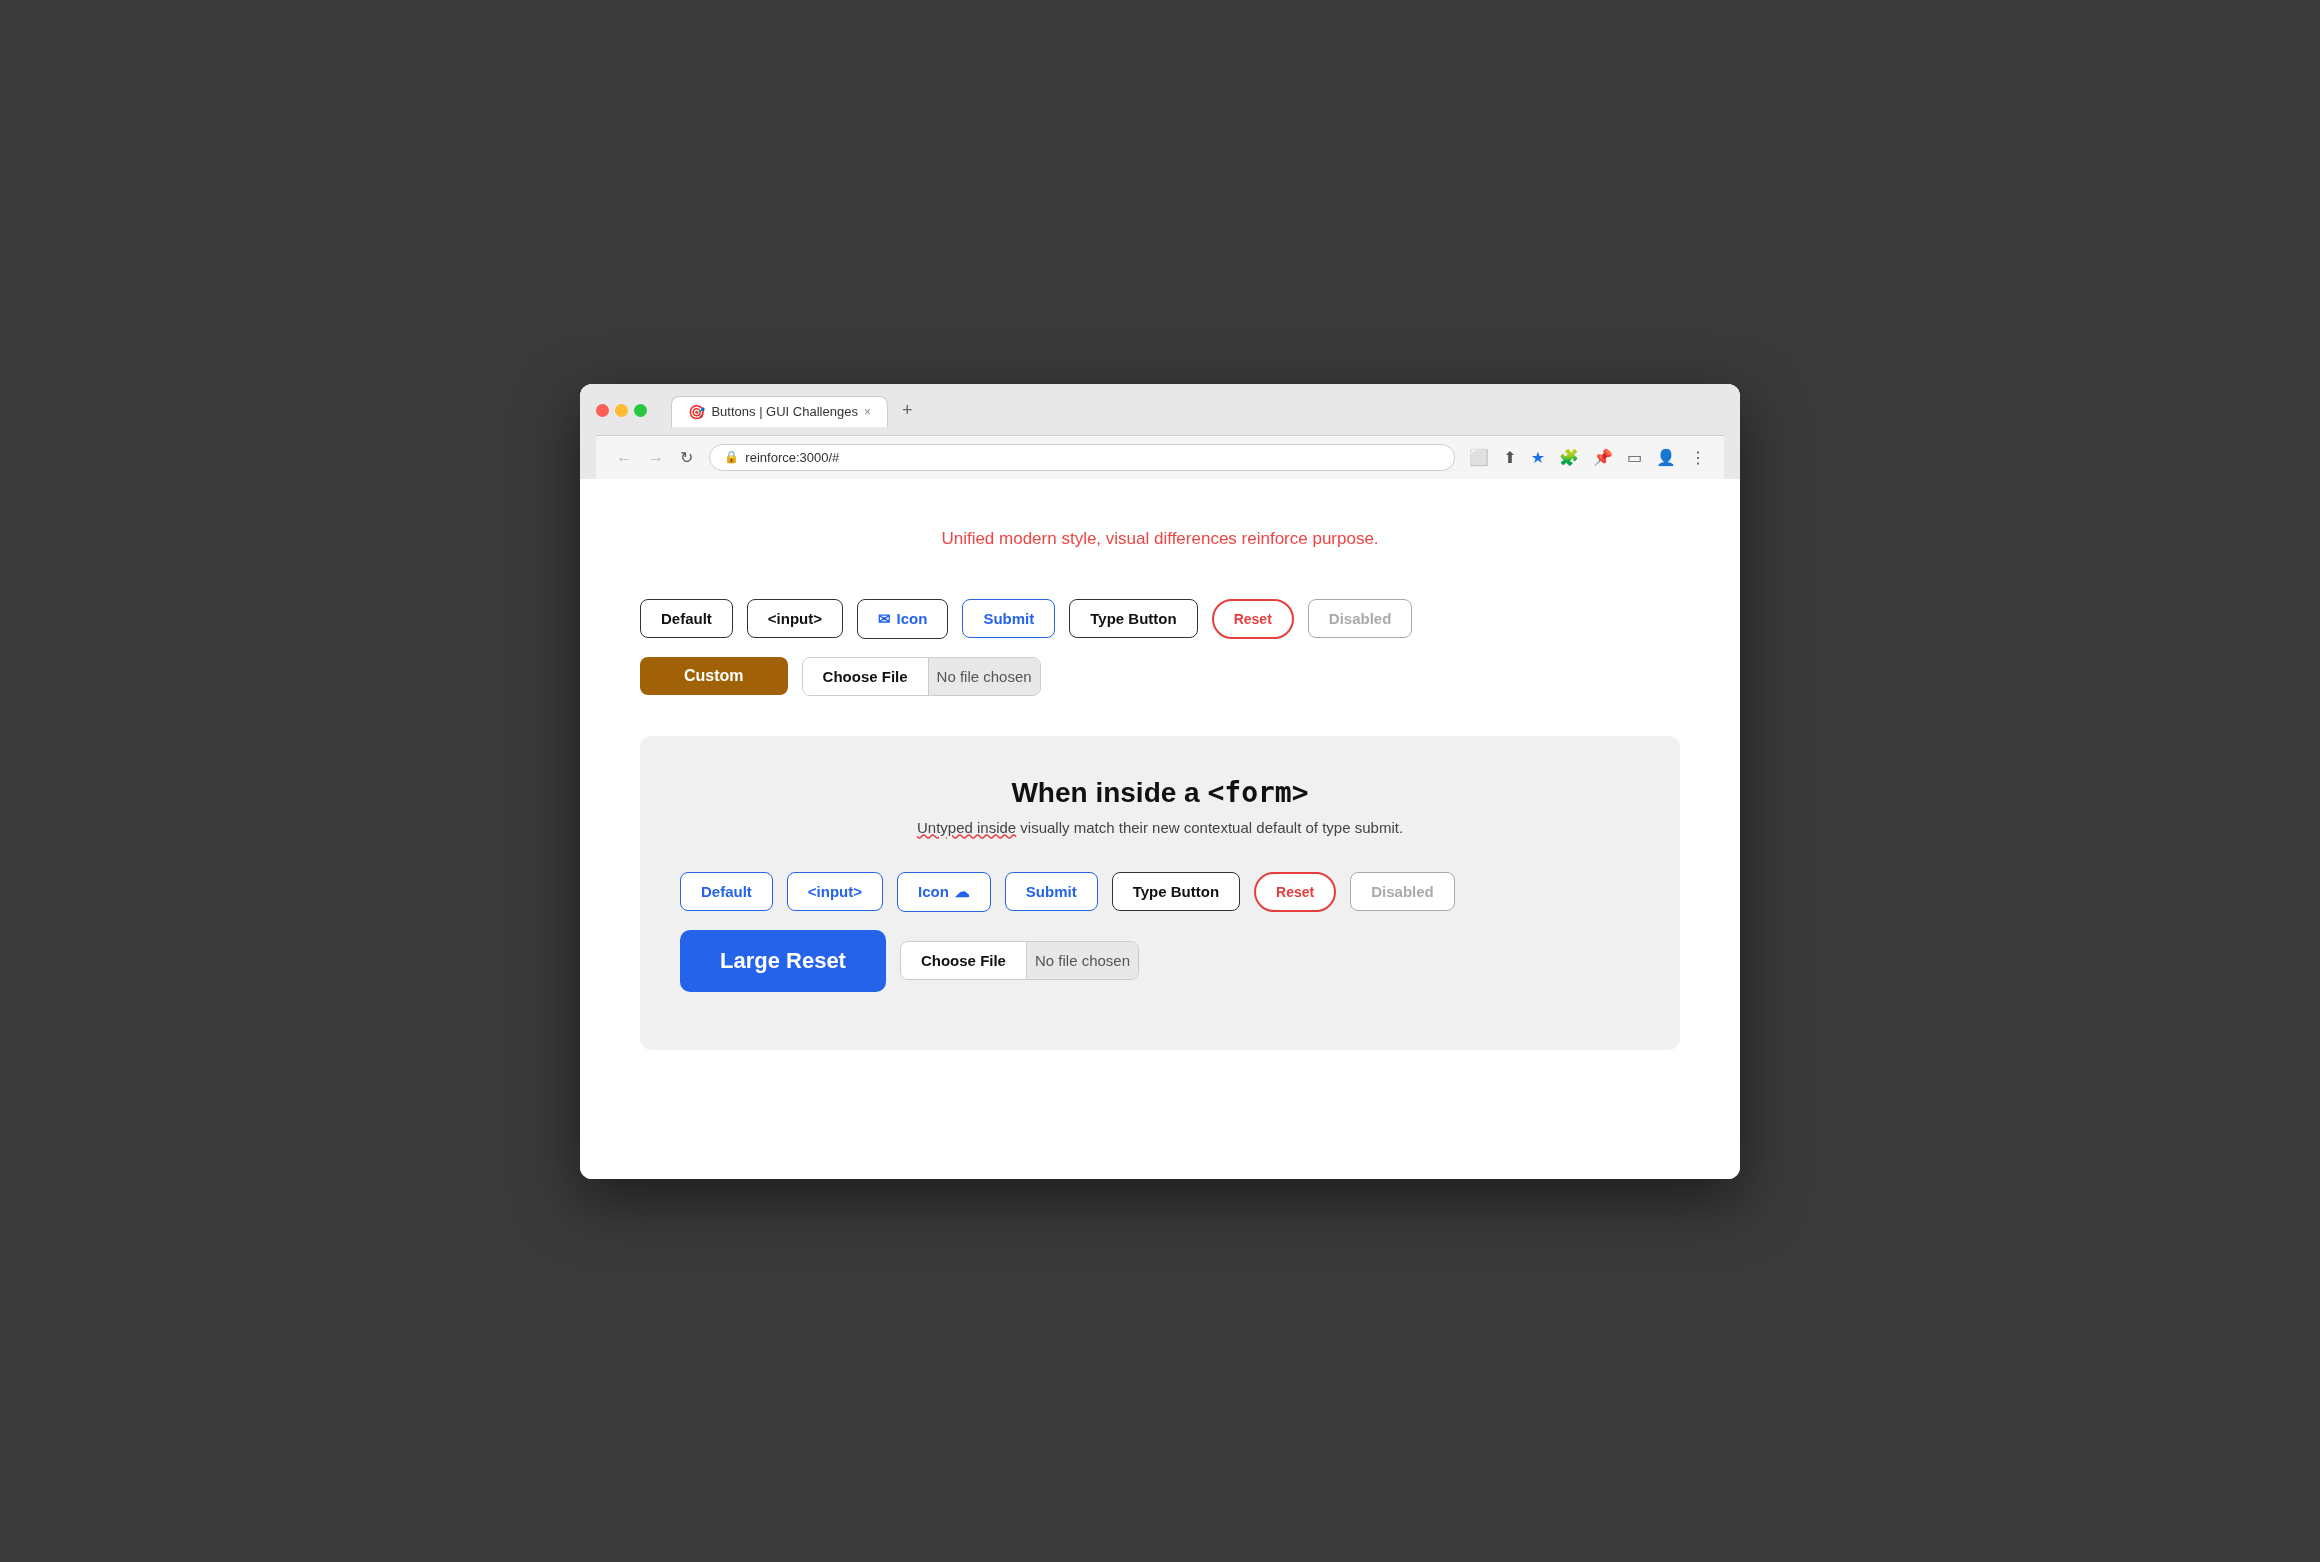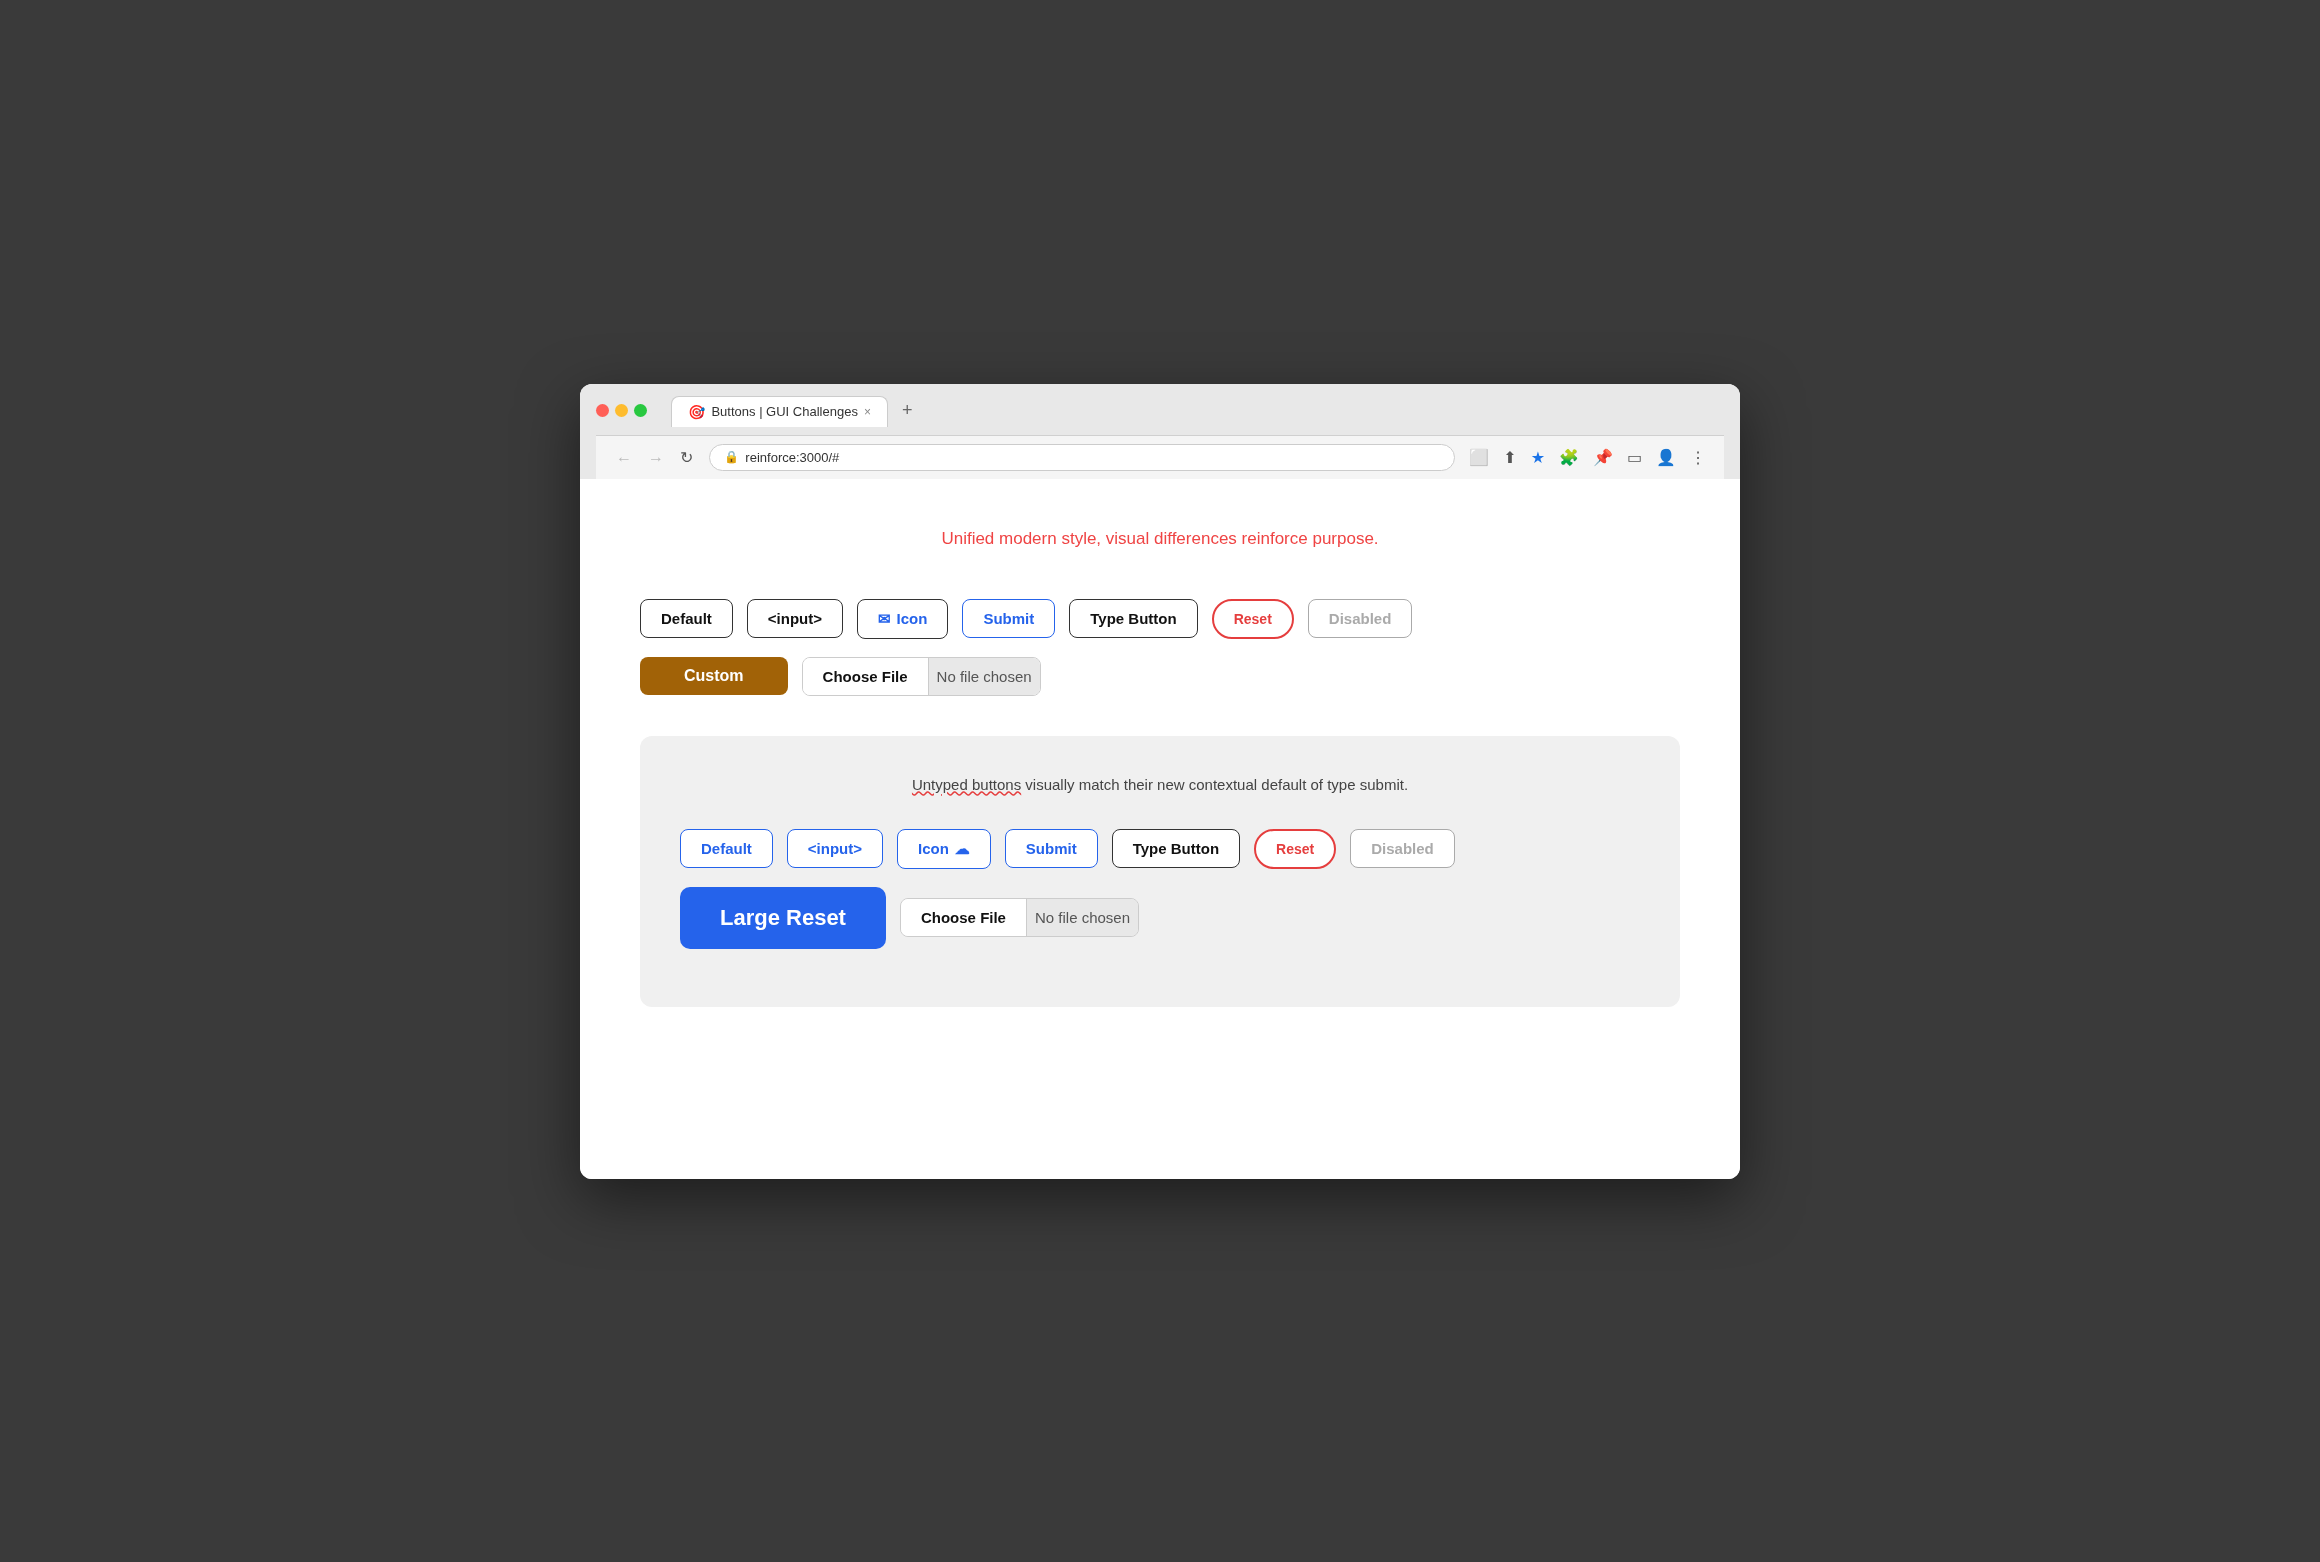--- a/index.html
+++ b/index.html
@@ -469,22 +469,25 @@
 
     <div class="button-row">
       <button class="btn-custom">Custom</button>
       <div class="file-input-group">
         <button class="file-choose-btn">Choose File</button>
         <span class="file-no-chosen">No file chosen</span>
       </div>
     </div>
 
     <div class="form-section">
+      <h2 class="form-title">
+        <span>When inside a </span><code>&lt;form&gt;</code>
+      </h2>
       <p class="form-subtitle">
-        <u>Untyped buttons</u><span> visually match their new contextual default of type submit.</span>
+        <u>Untyped inside</u><span> visually match their new contextual default of type submit.</span>
       </p>
 
       <div class="button-row">
         <button class="btn-form-default">Default</button>
         <input type="button" class="btn-form-input" value="&lt;input&gt;" style="">
         <button class="btn-form-icon">
           <span>Icon</span>
           <span>☁</span>
         </button>
         <button class="btn-form-submit">Submit</button>

